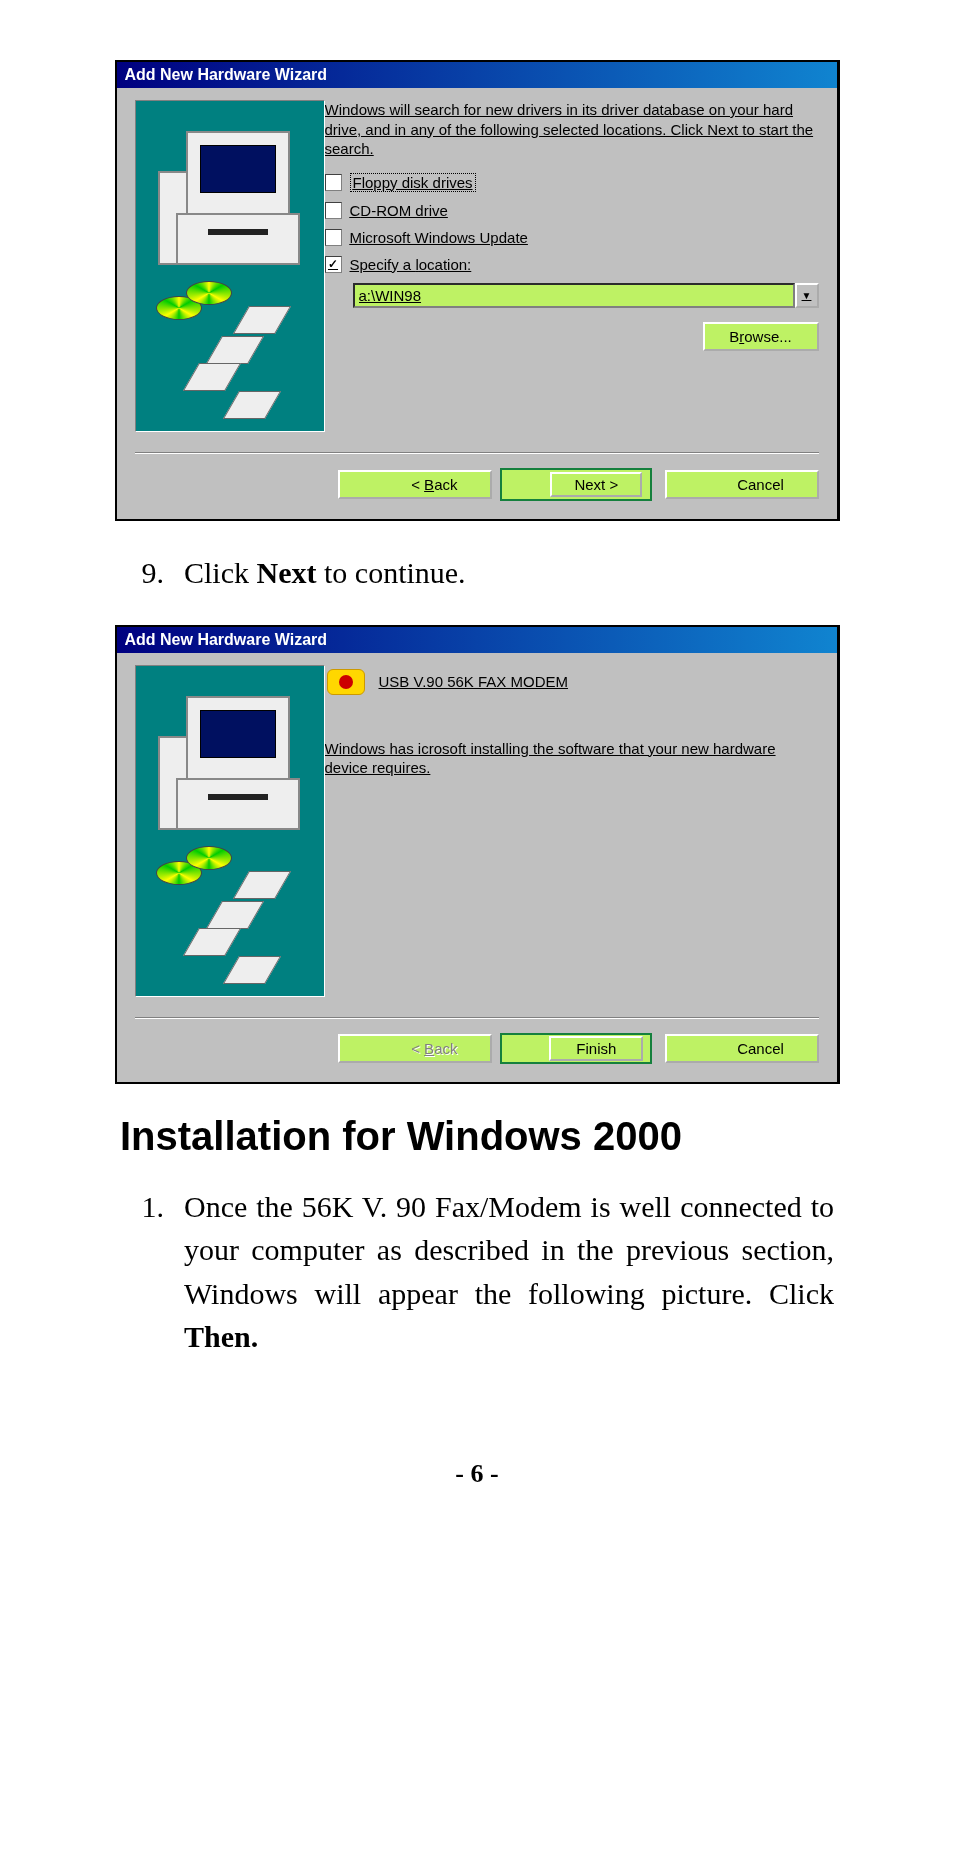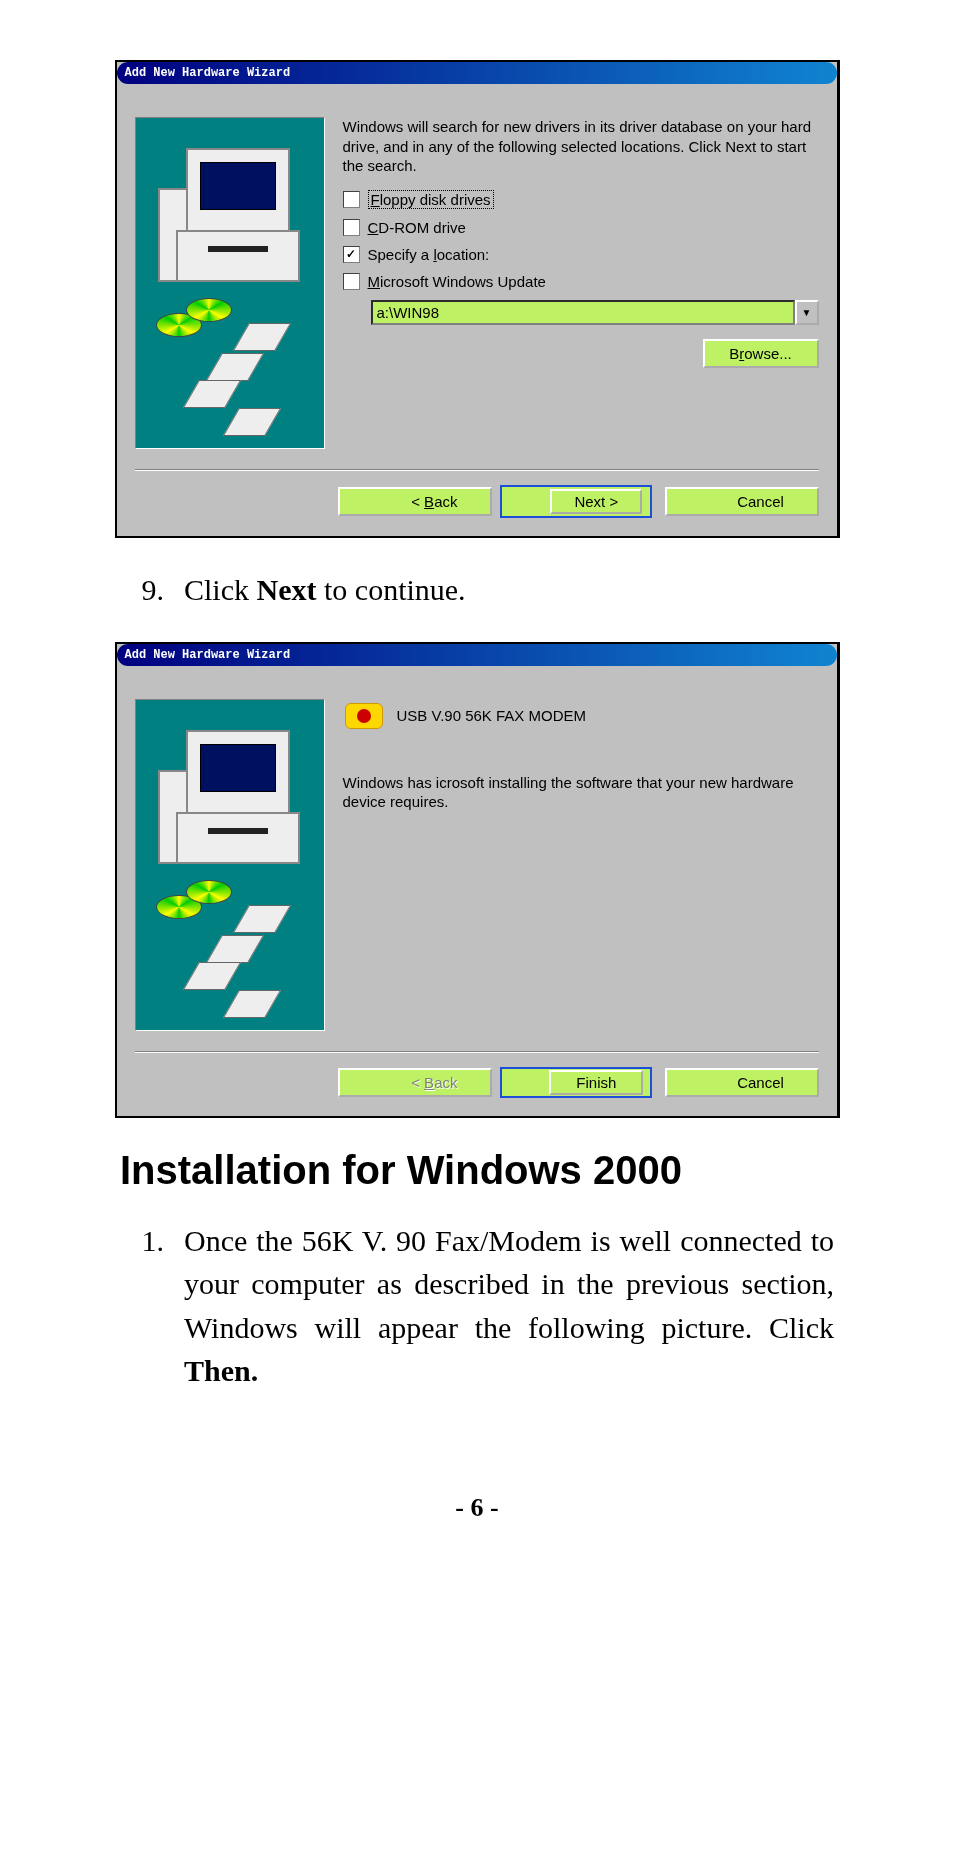--- a/index.html
+++ b/index.html
@@ -22,28 +22,27 @@
     margin: 0 auto 30px auto;
     width: 720px;
     font-family: Tahoma, Arial, sans-serif;
     font-size: 15px;
   }
   .titlebar {
     background: linear-gradient(to right, #000080, #1084d0);
     color: #fff;
     font-weight: bold;
     padding: 4px 8px;
-    font-size: 12px;
-    font-family: Liberation Mono, monospace;
-    border-radius: 13px;
+    font-size: 16px;
+    font-family: Liberation Sans, sans-serif;
   }
   .dialog-body {
-    padding: 33px 18px 12px 18px;
+    padding: 12px 18px 12px 18px;
     display: flex;
-    gap: 18px;
+    text-decoration: underline;
   }
   .sidepic {
     width: 188px;
     height: 330px;
     background: #008080;
     border: 1px solid #808080;
     border-right-color: #fff;
     border-bottom-color: #fff;
     position: relative;
     flex-shrink: 0;
@@ -113,21 +112,21 @@
   .dropdown-btn{
     width:20px;background:#c0c0c0;border:2px outset #fff;display:flex;align-items:center;justify-content:center;font-size:10px;
   }
   .browse-row { text-align:right; margin-top:14px; }
   .btn {
     display:inline-block;min-width:92px;text-align:center;
     background:#bef264;border:2px outset #fff;padding:4px 10px;
     font-family:Tahoma,Arial,sans-serif;font-size:15px;
   }
   .btn.disabled{color:#808080;text-shadow:1px 1px 0 #fff;}
-  .btn.default{border:2px solid #1d4ed8;padding:2px 8px;}
+  .btn.default{border:2px solid #15803d;padding:2px 8px;}
   .btn.default .inner{border:2px outset #fff;padding:2px 8px;display:block;}
   .btn.default.focus .inner{border:1px dotted #000;outline:2px outset #fff;outline-offset:-1px;padding:2px 8px;}
   .sep-line{
     height:2px;background:linear-gradient(#808080 50%,#fff 50%);
     margin:8px 0 14px 0;
   }
   .button-row{
     padding:0 18px 18px 18px;text-align:right;
   }
   .button-row .btn{margin-left:8px;padding-left:48px;}
@@ -189,27 +188,27 @@
           <span class="checkbox"></span>
           <span class="dotted-focus"><span class="underline-accel">F</span><span>loppy disk drives</span></span>
         </div>
 
         <div class="check-row">
           <span class="checkbox"></span>
           <span><span class="underline-accel">C</span><span>D-ROM drive</span></span>
         </div>
 
         <div class="check-row">
+          <span class="checkbox"></span>
+          <span><span class="underline-accel">M</span><span>icrosoft Windows Update</span></span>
+        </div>
+
+        <div class="check-row">
           <span class="checkbox chk-mark"></span>
           <span><span>Specify a </span><span class="underline-accel">l</span><span>ocation:</span></span>
-        </div>
-
-        <div class="check-row">
-          <span class="checkbox"></span>
-          <span><span class="underline-accel">M</span><span>icrosoft Windows Update</span></span>
         </div>
 
         <div class="location-input">
           <input type="text" value="a:\WIN98" style="">
           <span class="dropdown-btn">▼</span>
         </div>
 
         <div class="browse-row">
           <span class="btn"><span>B</span><span class="underline-accel">r</span><span>owse...</span></span>
         </div>

